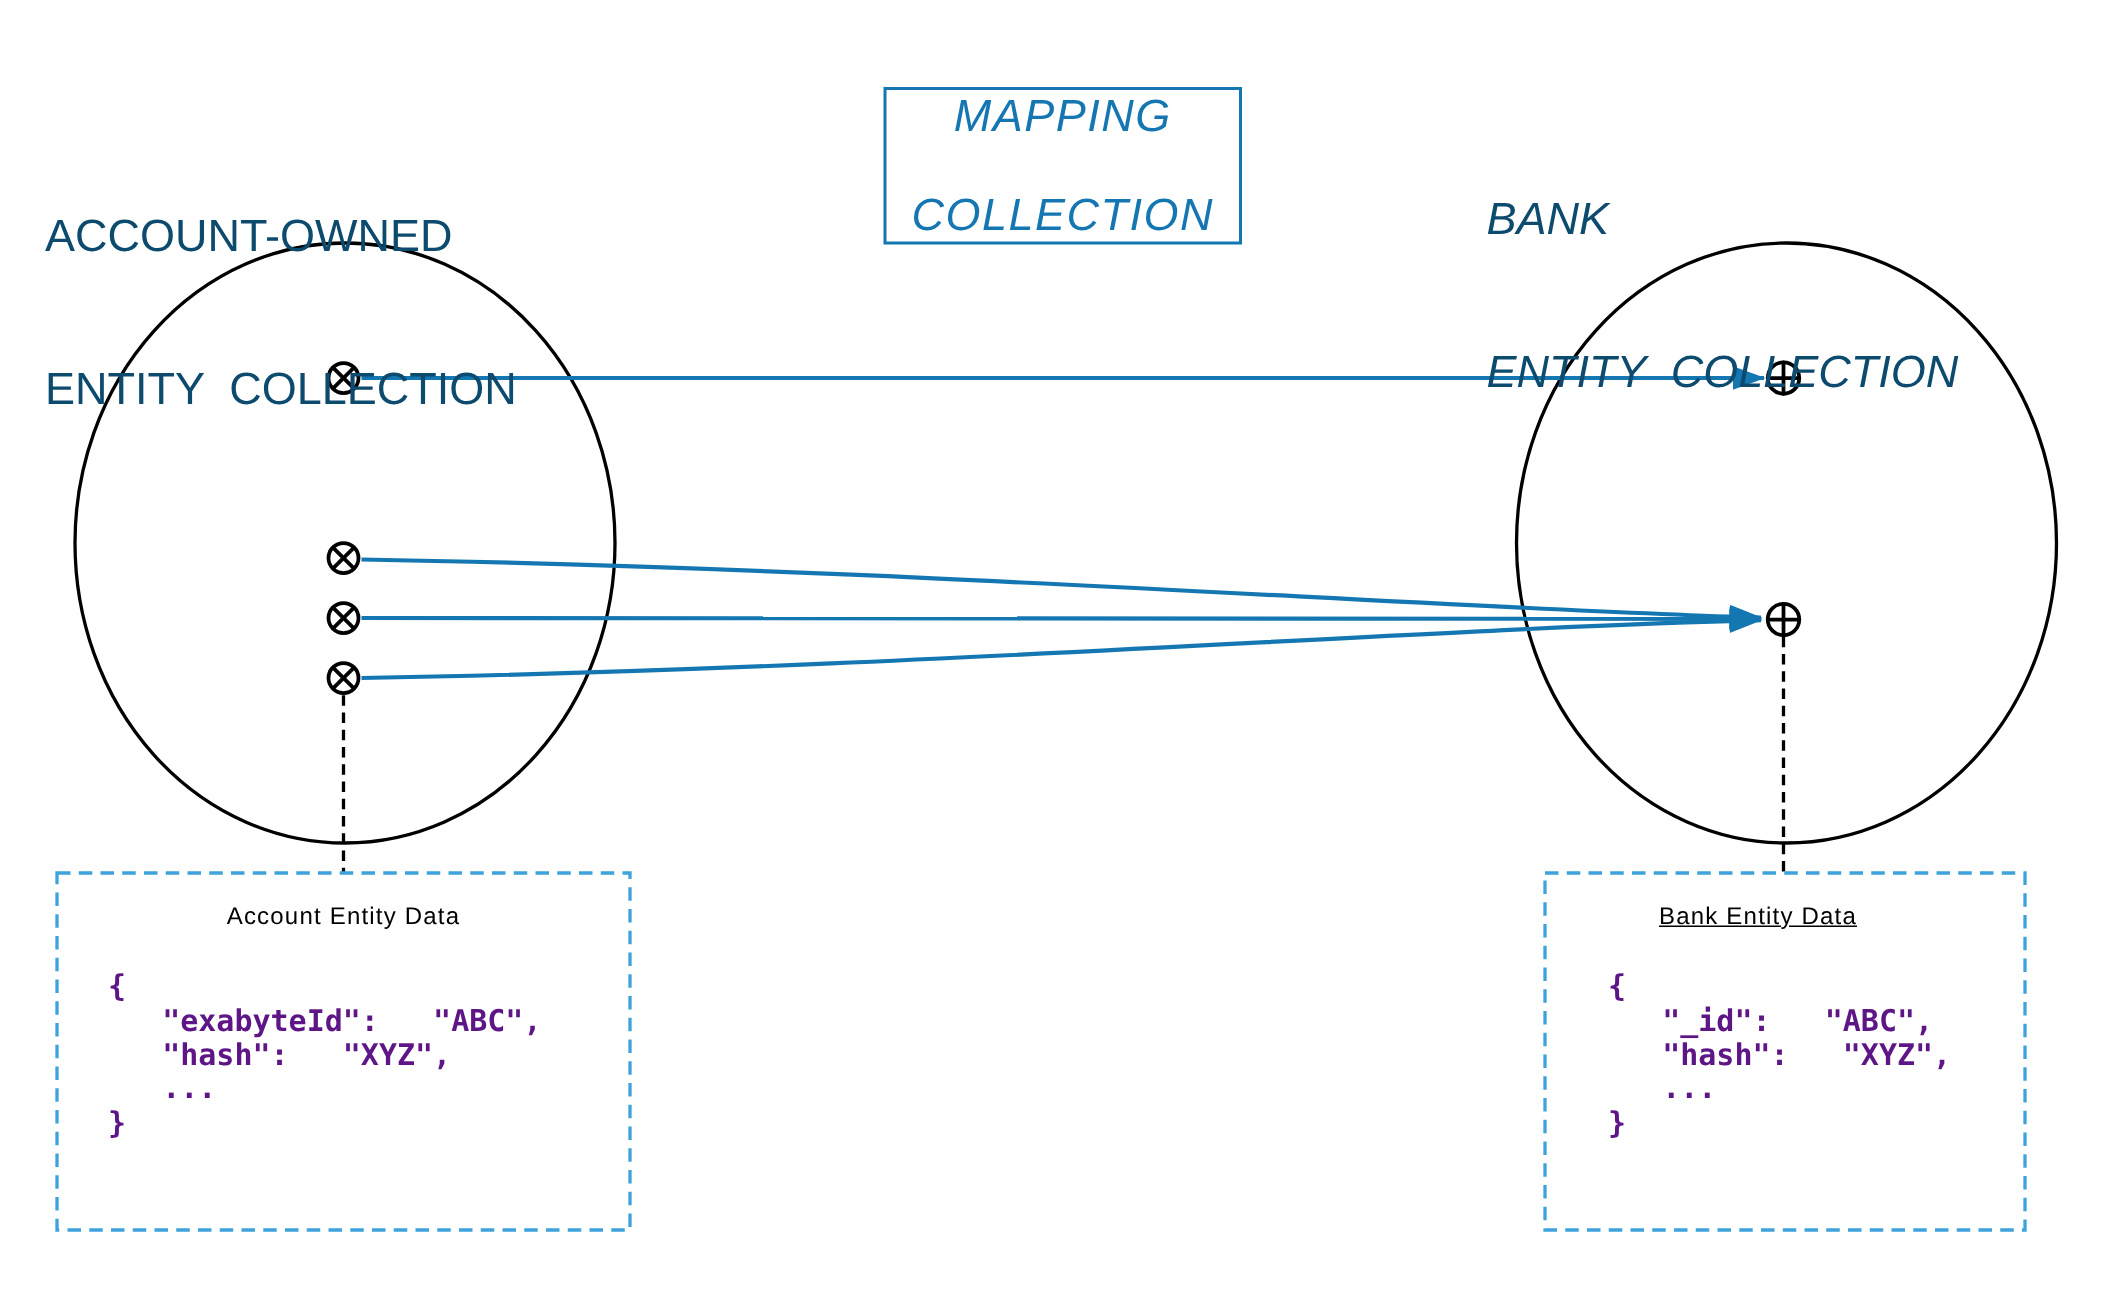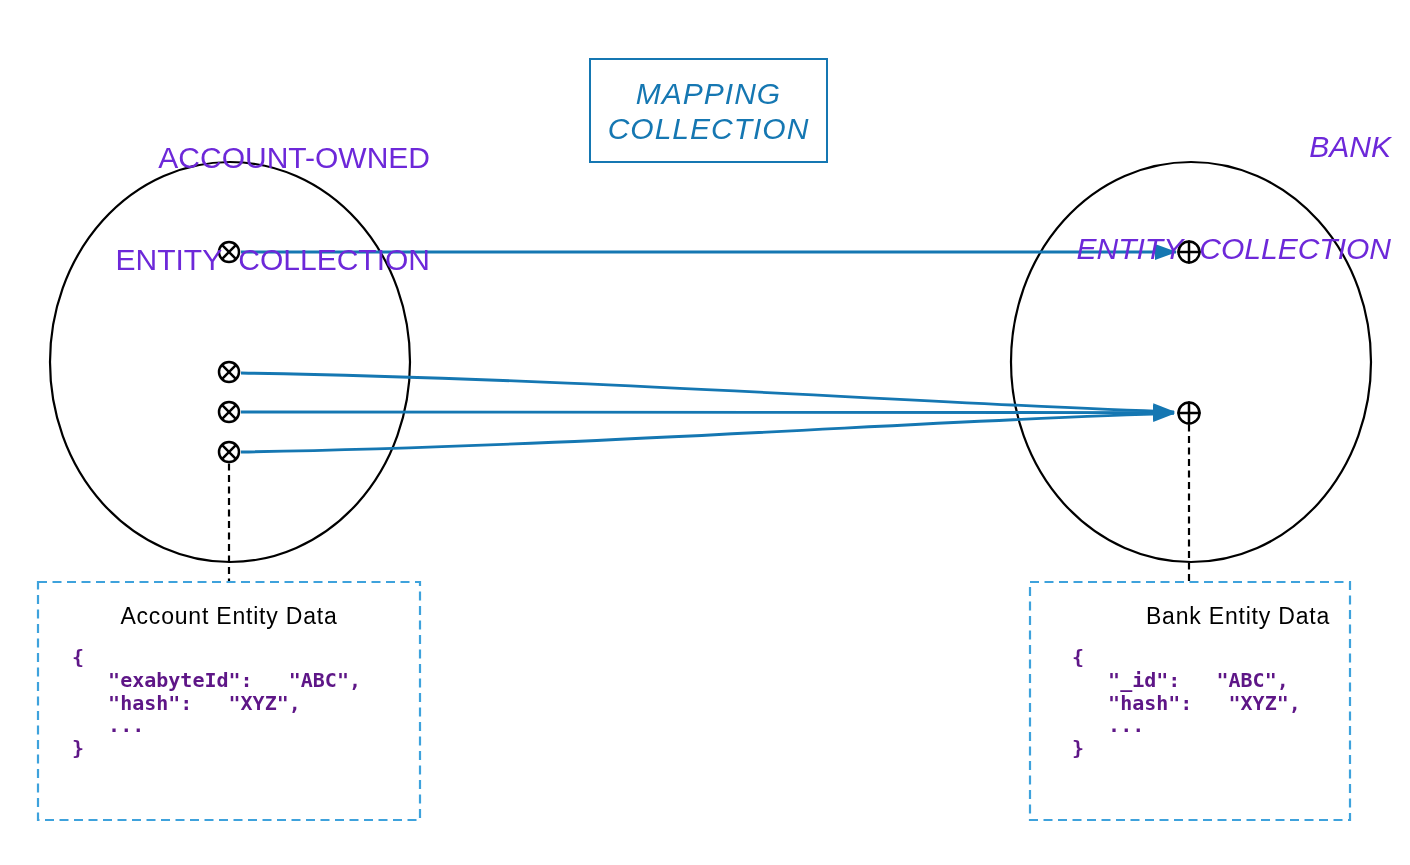--- a/index.html
+++ b/index.html
@@ -24,50 +24,50 @@
   .point-circle{fill:#ffffff;stroke:var(--line_black);stroke-width:2.5px;}
   .point-line{stroke:var(--line_black);stroke-width:2.5px;stroke-linecap:round;}
   .map-arrow{fill:none;stroke:var(--accent_blue);stroke-width:2.8px;}
   .arrow-head{fill:var(--accent_blue);}
   .connector-dashed{stroke:var(--line_black);stroke-width:2.2px;stroke-dasharray:7 4.5;fill:none;}
   .panel-rect{fill:none;stroke:var(--panel_dashed_blue);stroke-width:2.2px;stroke-dasharray:9 5.5;}
 
   .abs{position:absolute;}
   .collection-title{
     width:400px;
-    text-align:right;
+    text-align:left;
     font-size:30px;
     line-height:34px;
-    color:#6d28d9;
+    color:#0c4a6e;
     white-space:pre;
   }
   .title-left{left:30px;top:73px;}
   .title-right{left:991px;top:62px;font-style:italic;}
 
   .map-box{
     left:589px;top:58px;width:239px;height:105px;
     border:2px solid var(--accent_blue);
     color:var(--accent_blue);
     font-style:italic;
     font-size:30px;
     line-height:35px;
     letter-spacing:1px;
-    display:flex;flex-direction:column;align-items:center;justify-content:center;
+    display:flex;flex-direction:column;align-items:center;justify-content:space-between;
     text-align:center;
     white-space:pre;
   }
 
   .panel-title{
     text-align:center;
-    font-size:23px;
+    font-size:16px;
     letter-spacing:0.8px;
     color:#000000;
   }
   .panel-title-left{left:38px;top:603px;width:382px;}
-  .panel-title-right{left:1078px;top:603px;width:320px;}
+  .panel-title-right{left:1012px;top:603px;width:320px;text-decoration:underline;}
 
   .panel-code{
     font-family:"DejaVu Sans Mono", monospace;
     font-weight:bold;
     font-size:20px;
     line-height:22.8px;
     color:var(--code_purple);
     white-space:pre;
   }
   .code-left{left:72px;top:646px;}

